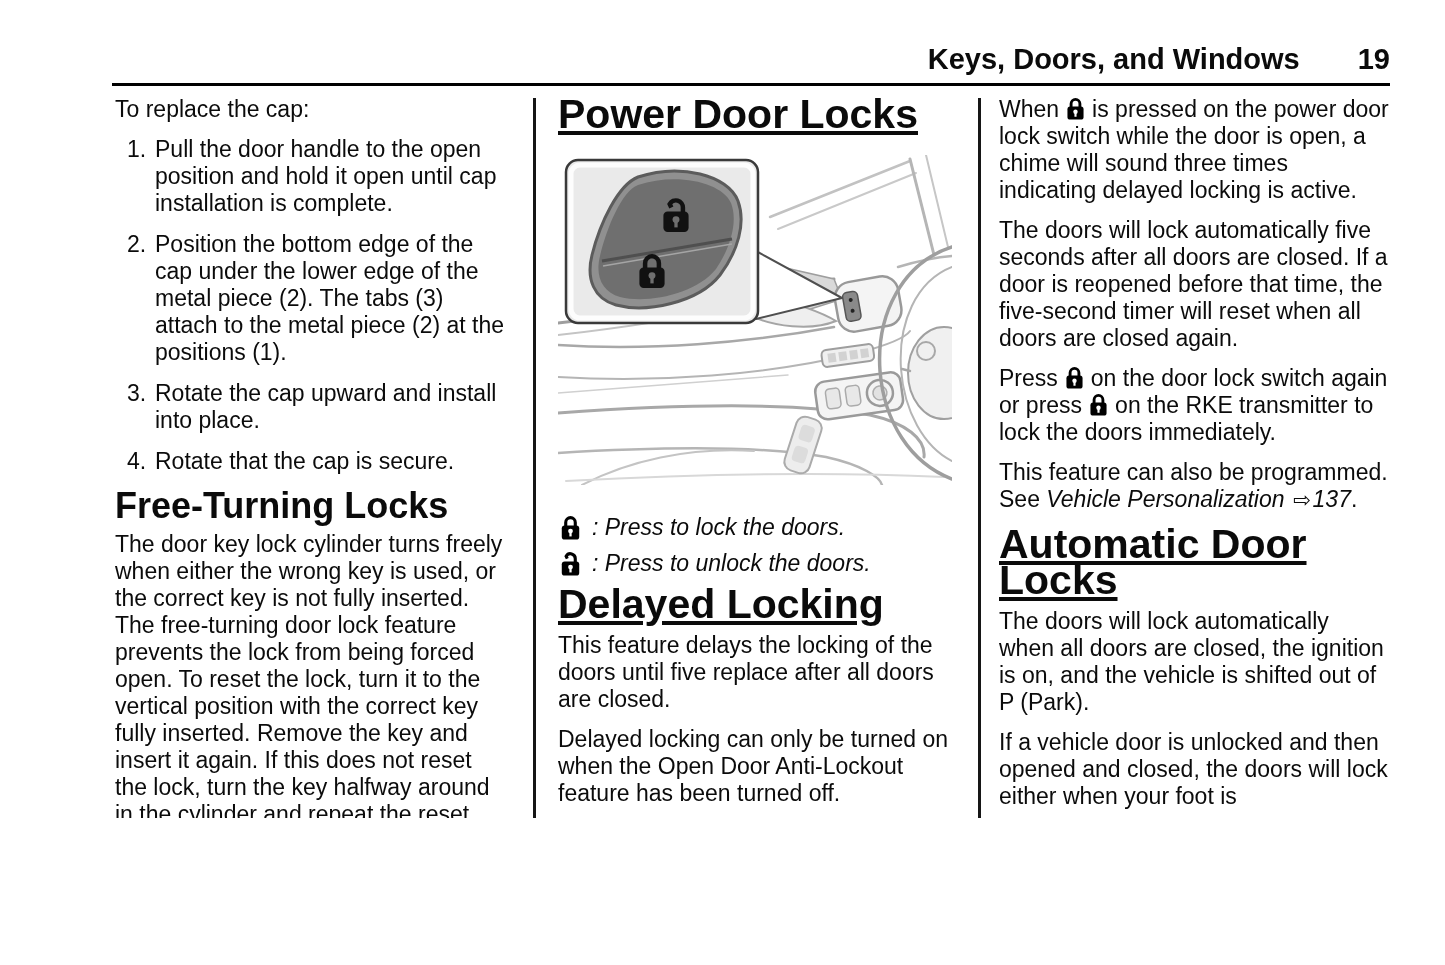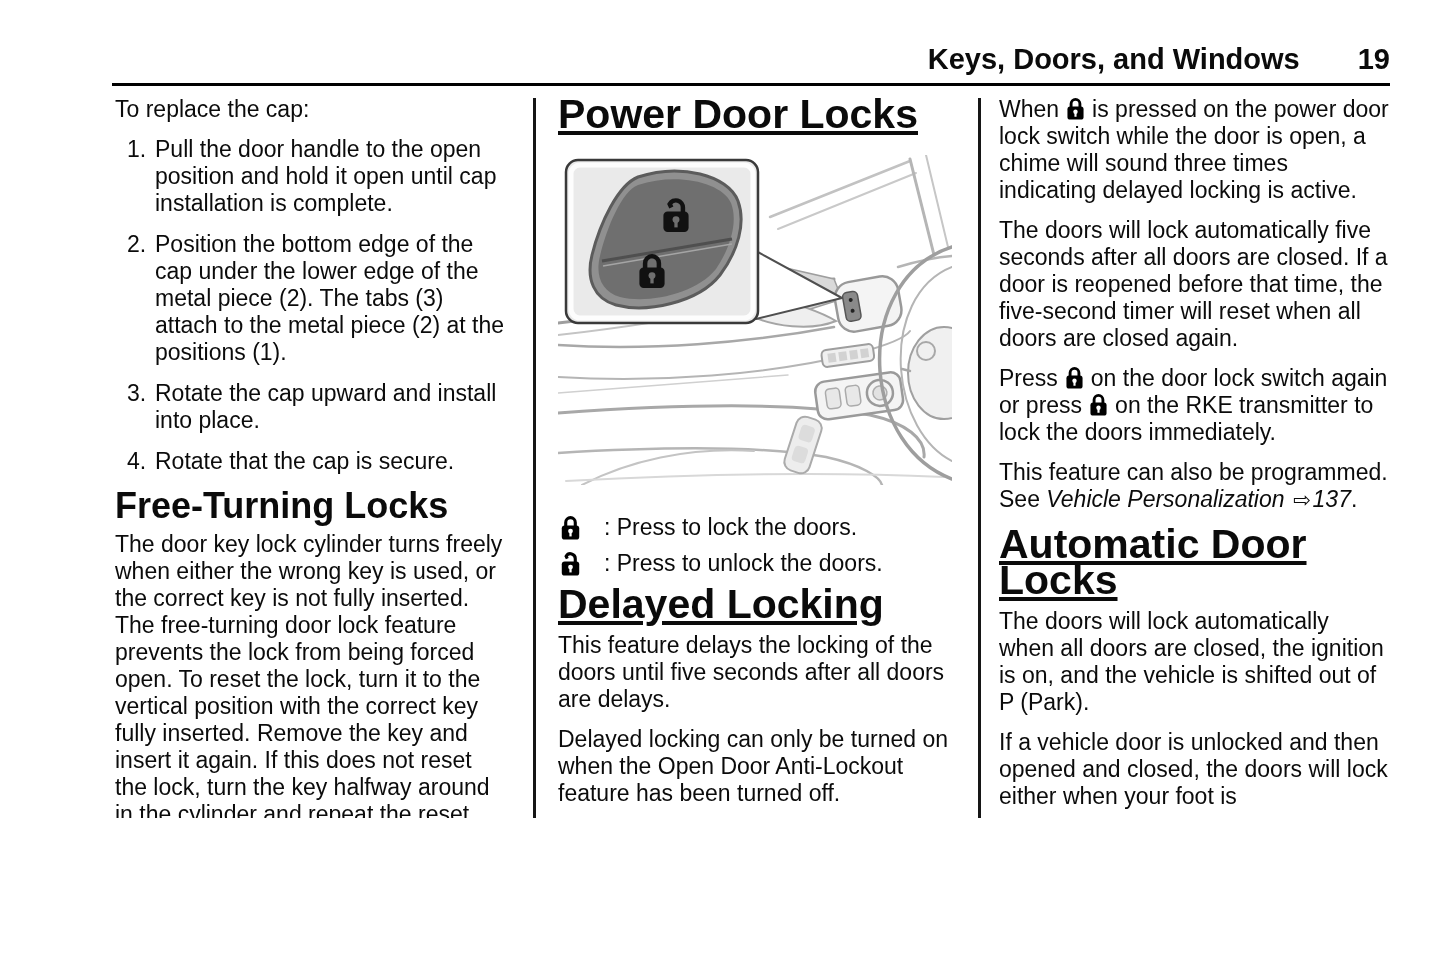--- a/index.html
+++ b/index.html
@@ -35,21 +35,21 @@
   h2{font-size:41px;line-height:36px;margin:9px 0 10px 0;font-weight:bold;text-decoration:underline;}
   h3{font-size:36px;line-height:33px;margin:8px 0 9px 0;font-weight:bold;}
   .col-mid h2:first-child{margin-top:0;}
   .steps{margin:0 0 4px 0;}
   .step{display:flex;margin:0 0 14px 0;font-size:23px;line-height:27px;}
   .step-num{flex:none;width:40px;padding-left:12px;box-sizing:border-box;}
   .ital{font-style:italic;}
   .ref-arrow{font-style:normal;font-size:21px;padding:0 2px;}
   
   .pl{width:23px;height:25px;vertical-align:-4px;margin:0 5px;}
-  .icon-line{display:flex;align-items:center;gap:21px;font-size:23px;line-height:27px;margin:3px 0 9px 0;}
+  .icon-line{display:flex;align-items:center;gap:9px;font-size:23px;line-height:27px;margin:3px 0 9px 0;font-style:italic;}
   .icon-line .pl{width:25px;height:27px;margin:0;vertical-align:middle;}
   
   .fig{margin:13px 0 22px 0;width:394px;height:330px;}
 </style>
 </head>
 <body>
 
 <div class="page">
 
   <div class="hdr">
@@ -195,21 +195,21 @@
         <svg class="pl" viewBox="0 0 24 26">
           <path d="M16.6 12 L16.6 8.4 A4.7 4.7 0 0 0 7.8 6.0 L8.9 8.3" fill="none" stroke="#000" stroke-width="3"></path>
           <rect x="3.6" y="11" width="16.8" height="13.6" rx="2.8" fill="#000"></rect>
           <circle cx="12" cy="16.4" r="2.3" fill="#fff"></circle>
           <rect x="10.9" y="17.2" width="2.2" height="4.4" fill="#fff"></rect>
         </svg>
         <span>: Press to unlock the doors.</span>
       </div>
 
       <h2>Delayed Locking</h2>
-      <p>This feature delays the locking of the doors until five seconds after all doors are delays.</p>
+      <p>This feature delays the locking of the doors until five replace after all doors are closed.</p>
       <p>Delayed locking can only be turned on when the Open Door Anti-Lockout feature has been turned off.</p>
     </section>
 
     <div class="vrule"></div>
 
     <section class="col col-right">
       <p>
         <span>When</span><svg class="pl" viewBox="0 0 24 26">
             <path d="M7.4 12 V8.1 A4.6 4.6 0 0 1 16.6 8.1 V12" fill="none" stroke="#000" stroke-width="3"></path>
             <rect x="3.6" y="11" width="16.8" height="13.6" rx="2.8" fill="#000"></rect>

